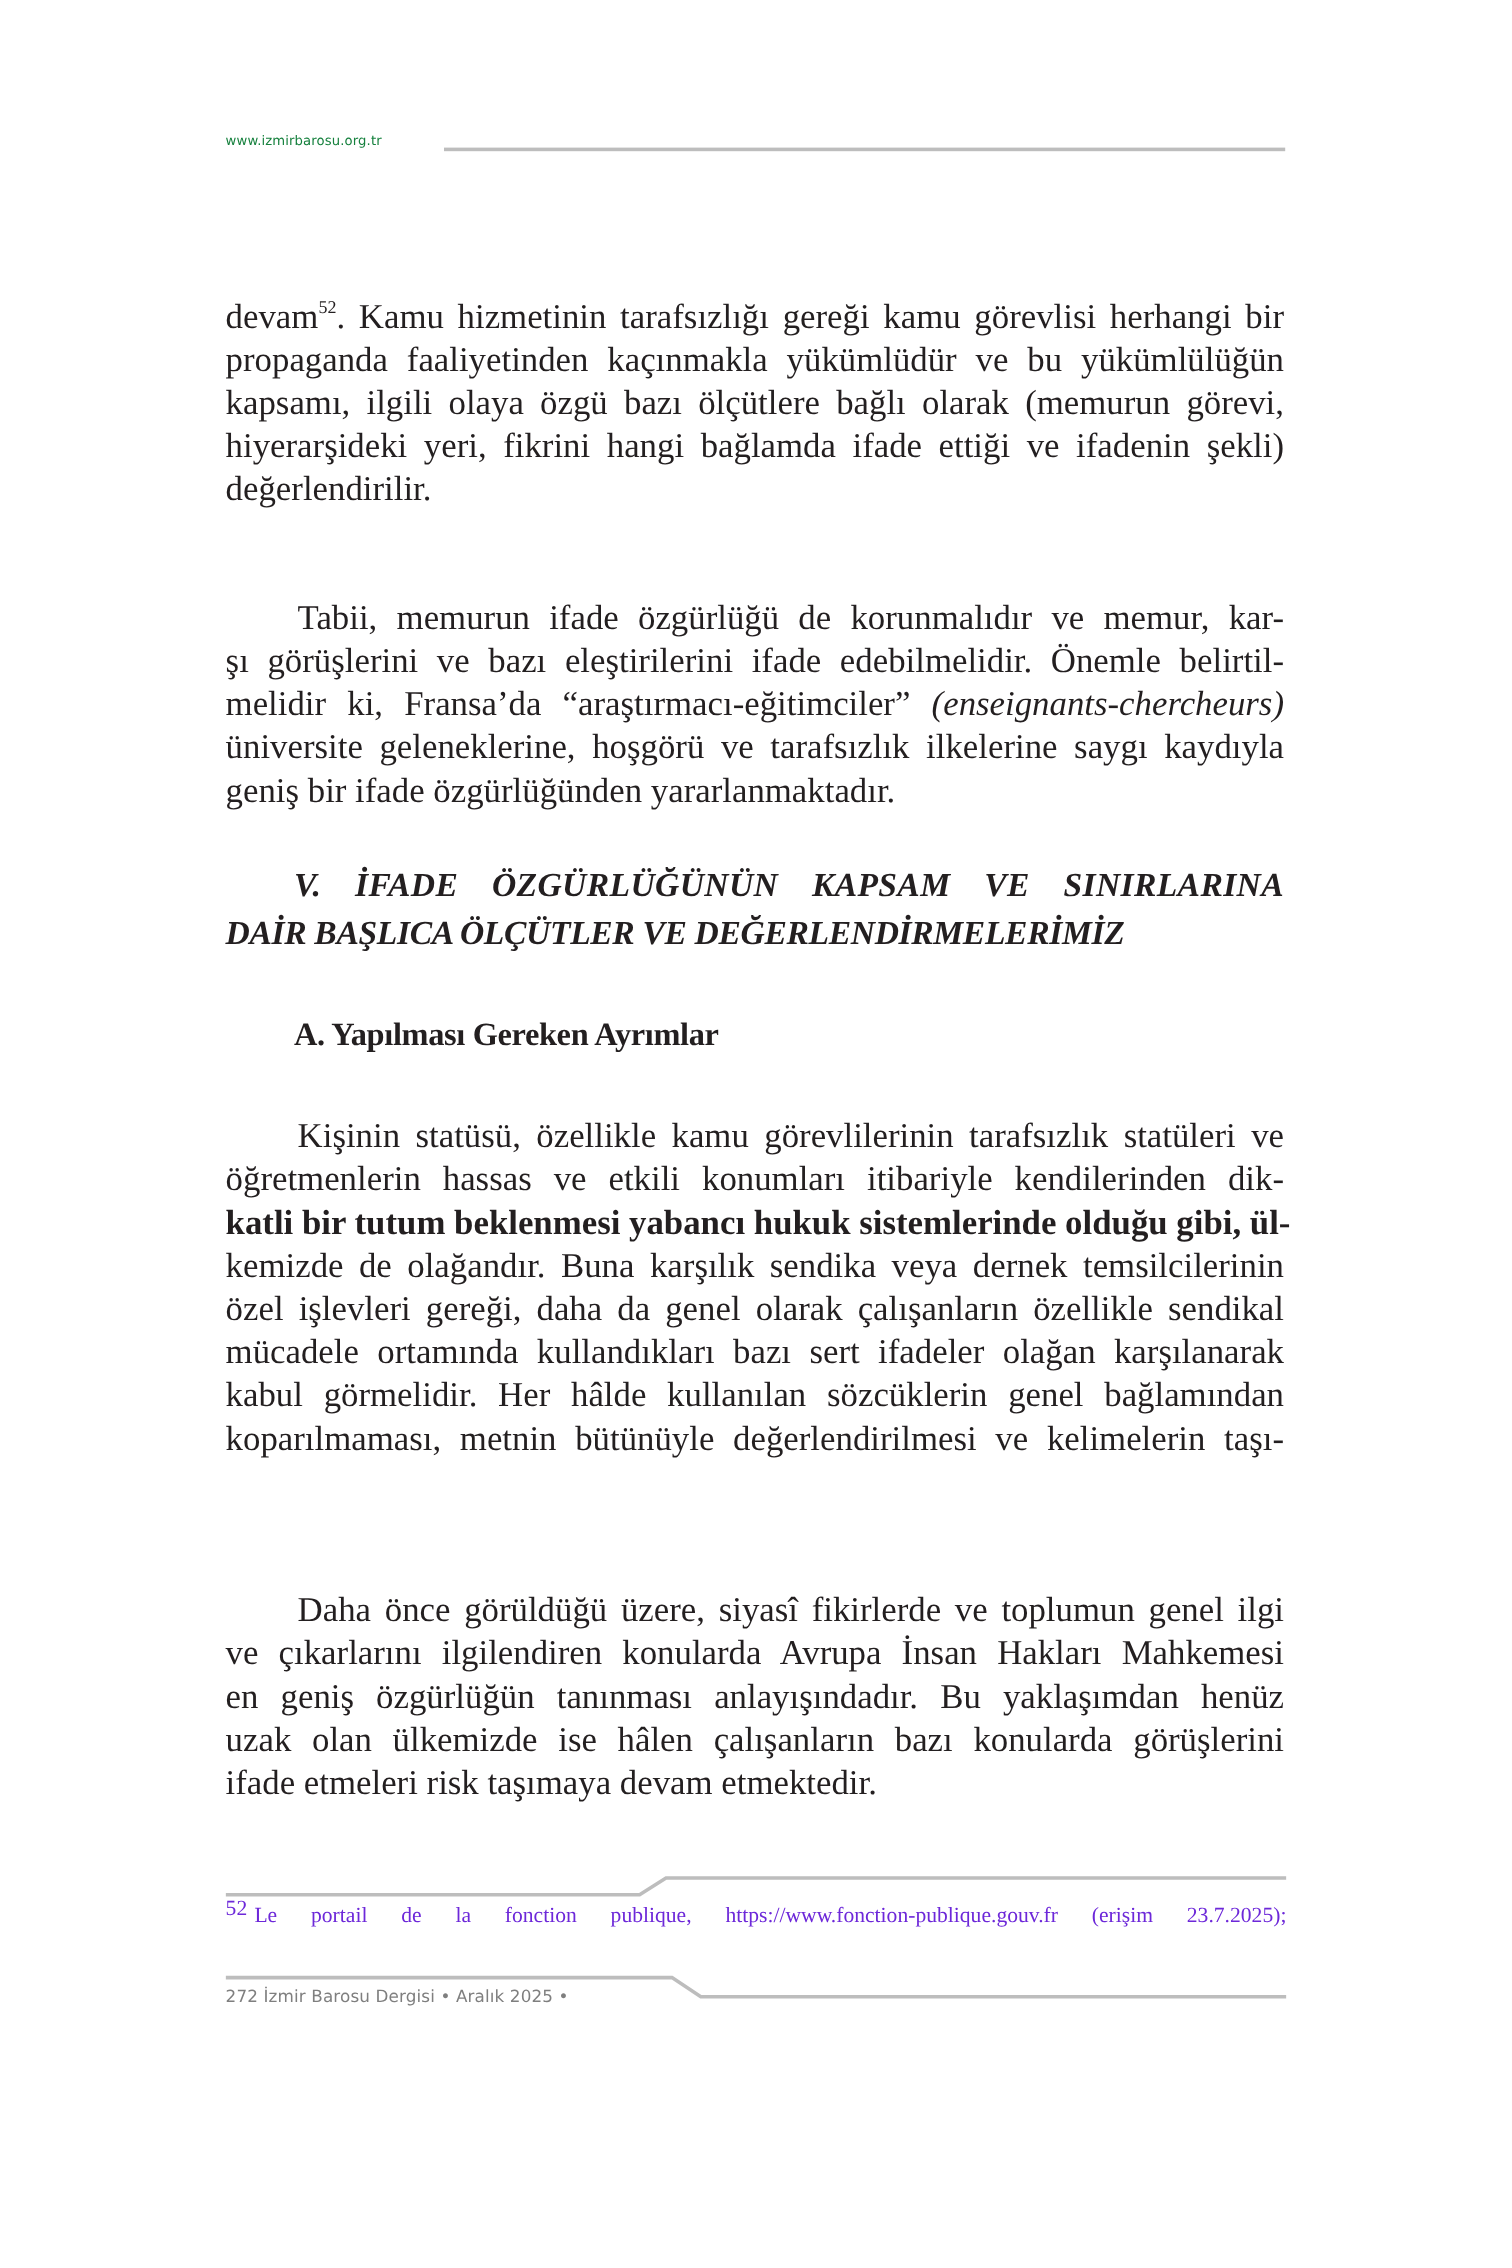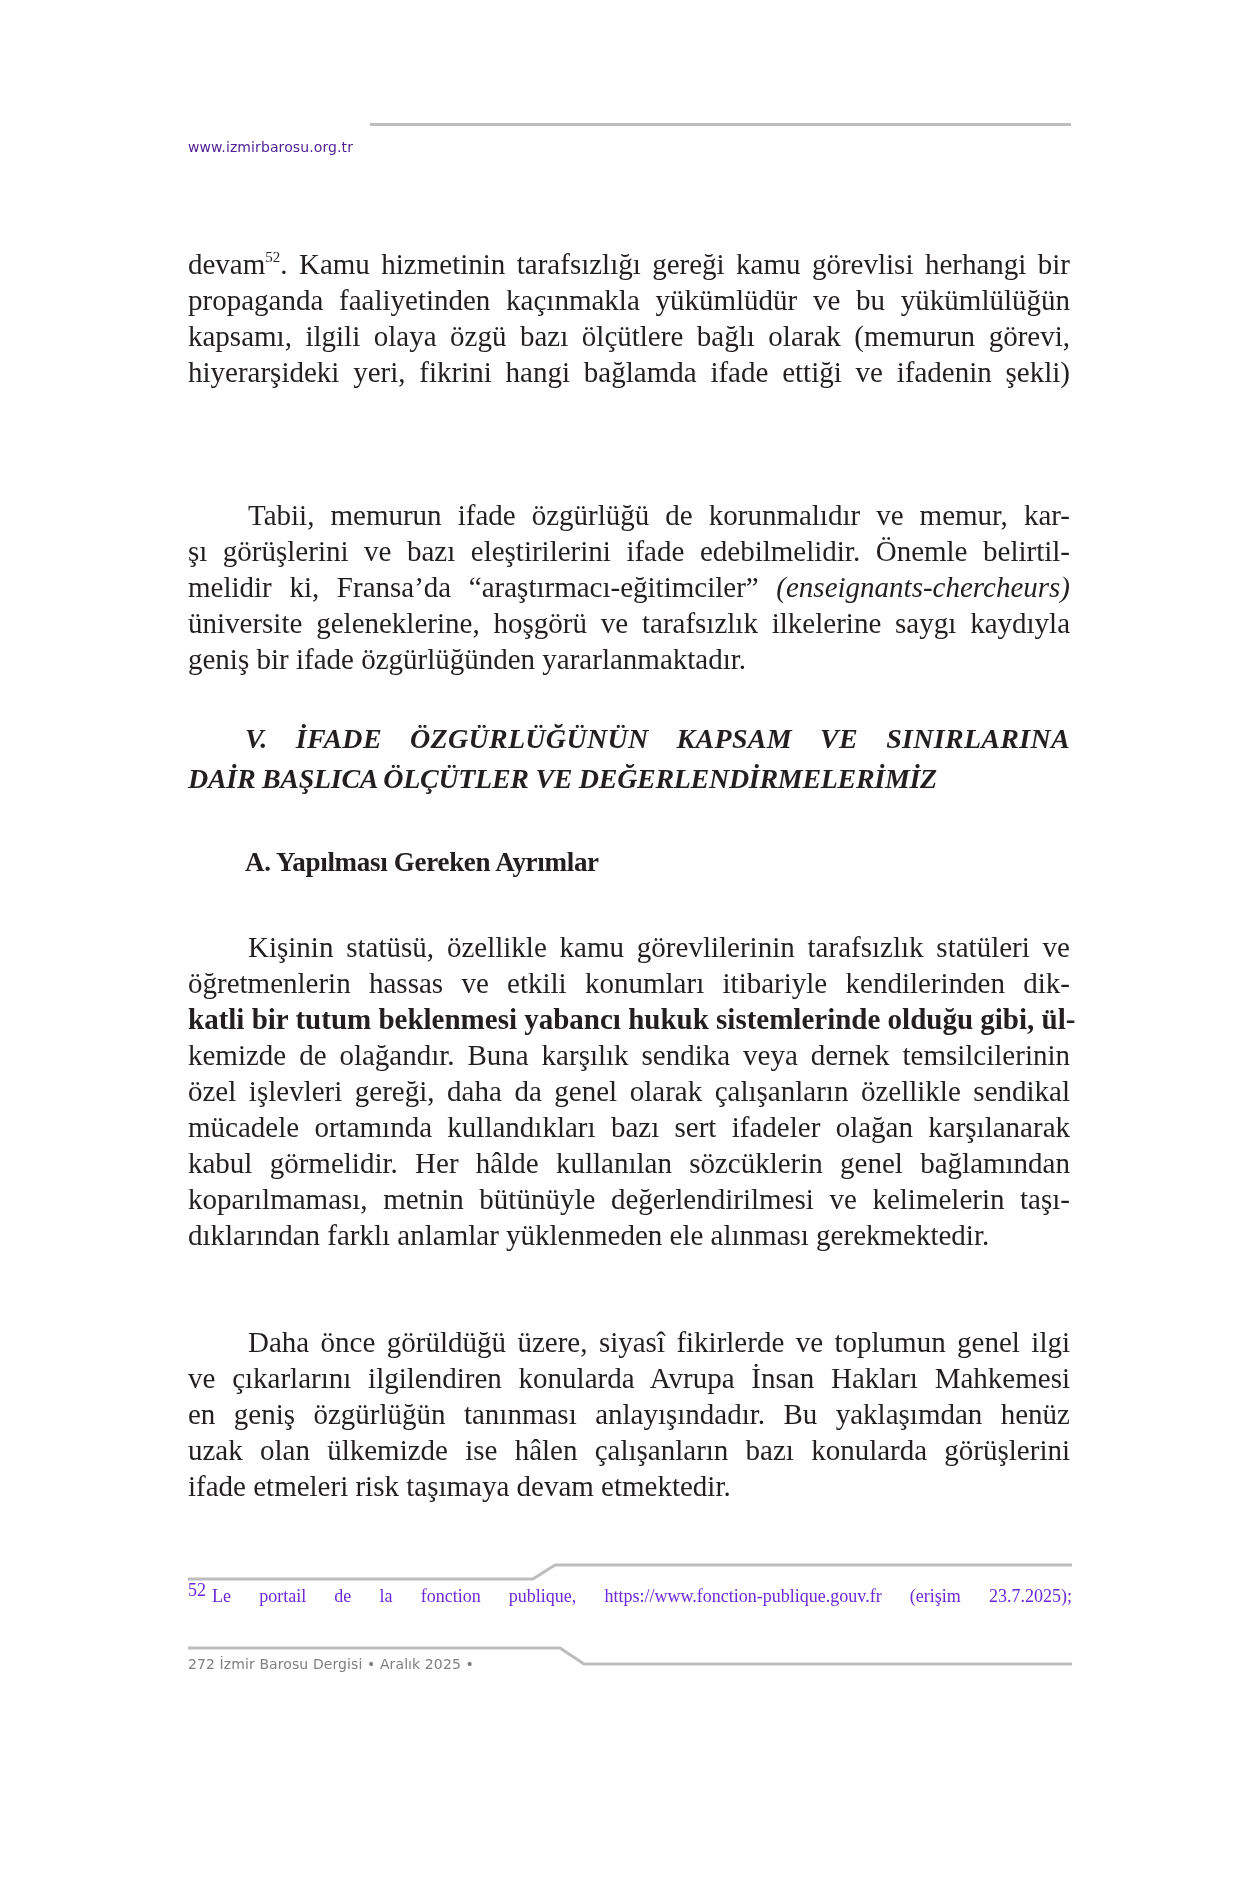--- a/index.html
+++ b/index.html
@@ -1,19 +1,19 @@
 <!DOCTYPE html>
 <html><head>
 <meta charset="utf-8">
 <style>
   html, body { margin:0; padding:0; background:#ffffff; }
   body { width:1260px; height:1890px; position:relative; overflow:hidden; }
   .page { position:absolute; left:0; top:0; width:1260px; height:1890px; background:#fff; }
 
-  .hdr-text { position:absolute; left:188px; top:111px; font-family:"DejaVu Sans", sans-serif; font-size:14px; color:#4c1d95; letter-spacing:0.1px; white-space:nowrap;margin-top:28px; }
+  .hdr-text { position:absolute; left:188px; top:111px; font-family:"DejaVu Sans", sans-serif; font-size:11px; color:#15803d; letter-spacing:0.1px; white-space:nowrap; }
   .hdr-line { position:absolute; left:370px; top:123px; width:701px; height:3px; background:#bdbdbd; }
 
   .col { position:absolute; left:188px; width:882px; }
   .line { display:block; height:36px; line-height:36px; font-family:"Liberation Serif", serif; font-size:29px; color:#231f20; white-space:nowrap; text-align:justify; text-align-last:justify; transform-origin:left center; }
   .line.last { text-align:left; text-align-last:left; }
   .line.indent { padding-left:60px; }
   .line .it { font-style:italic; }
   .line sup { font-size:15px; vertical-align:top; line-height:22px; }
 
   .h1 { font-family:"Liberation Serif", serif; font-weight:bold; font-size:28px; color:#231f20; height:40px; line-height:40px; white-space:nowrap; text-align:justify; text-align-last:justify;font-style:italic; }
@@ -37,20 +37,21 @@
 <div class="page">
 
   <div class="hdr-text">www.izmirbarosu.org.tr</div>
   <div class="hdr-line"></div>
 
   <div class="col" style="top:246px;">
     <span class="line" style="display: block;"><span>devam</span><sup>52</sup><span>. Kamu hizmetinin tarafsızlığı gereği kamu görevlisi herhangi bir</span></span>
     <span class="line" style="display: block;">propaganda faaliyetinden kaçınmakla yükümlüdür ve bu yükümlülüğün</span>
     <span class="line" style="display: block;">kapsamı, ilgili olaya özgü bazı ölçütlere bağlı olarak (memurun görevi,</span>
     <span class="line" style="display: block;">hiyerarşideki yeri, fikrini hangi bağlamda ifade ettiği ve ifadenin şekli)</span>
+    <span class="line last" style="display: block;">değerlendirilir.</span>
   </div>
 
   <div class="col" style="top:497px;">
     <span class="line indent" style="display: block;">Tabii, memurun ifade özgürlüğü de korunmalıdır ve memur, kar-</span>
     <span class="line" style="display: block;">şı görüşlerini ve bazı eleştirilerini ifade edebilmelidir. Önemle belirtil-</span>
     <span class="line" style="display: block;"><span>melidir ki, Fransa’da “araştırmacı-eğitimciler” </span><span class="it">(enseignants-chercheurs)</span></span>
     <span class="line" style="display: block;">üniversite geleneklerine, hoşgörü ve tarafsızlık ilkelerine saygı kaydıyla</span>
     <span class="line last" style="display: block;">geniş bir ifade özgürlüğünden yararlanmaktadır.</span>
   </div>
 
@@ -65,21 +66,20 @@
 
   <div class="col" style="top:929px;">
     <span class="line indent" style="display: block;">Kişinin statüsü, özellikle kamu görevlilerinin tarafsızlık statüleri ve</span>
     <span class="line" style="display: block;">öğretmenlerin hassas ve etkili konumları itibariyle kendilerinden dik-</span>
     <span class="line" style="display: block; font-weight: bold;">katli bir tutum beklenmesi yabancı hukuk sistemlerinde olduğu gibi, ül-</span>
     <span class="line" style="display: block;">kemizde de olağandır. Buna karşılık sendika veya dernek temsilcilerinin</span>
     <span class="line" style="display: block;">özel işlevleri gereği, daha da genel olarak çalışanların özellikle sendikal</span>
     <span class="line" style="display: block;">mücadele ortamında kullandıkları bazı sert ifadeler olağan karşılanarak</span>
     <span class="line" style="display: block;">kabul görmelidir. Her hâlde kullanılan sözcüklerin genel bağlamından</span>
     <span class="line" style="display: block;">koparılmaması, metnin bütünüyle değerlendirilmesi ve kelimelerin taşı-</span>
-    <span class="line last" style="display: block;">dıklarından farklı anlamlar yüklenmeden ele alınması gerekmektedir.</span>
   </div>
 
   <div class="col" style="top:1324px;">
     <span class="line indent" style="display: block;">Daha önce görüldüğü üzere, siyasî fikirlerde ve toplumun genel ilgi</span>
     <span class="line" style="display: block;">ve çıkarlarını ilgilendiren konularda Avrupa İnsan Hakları Mahkemesi</span>
     <span class="line" style="display: block;">en geniş özgürlüğün tanınması anlayışındadır. Bu yaklaşımdan henüz</span>
     <span class="line" style="display: block;">uzak olan ülkemizde ise hâlen çalışanların bazı konularda görüşlerini</span>
     <span class="line last" style="display: block;">ifade etmeleri risk taşımaya devam etmektedir.</span>
   </div>
 

